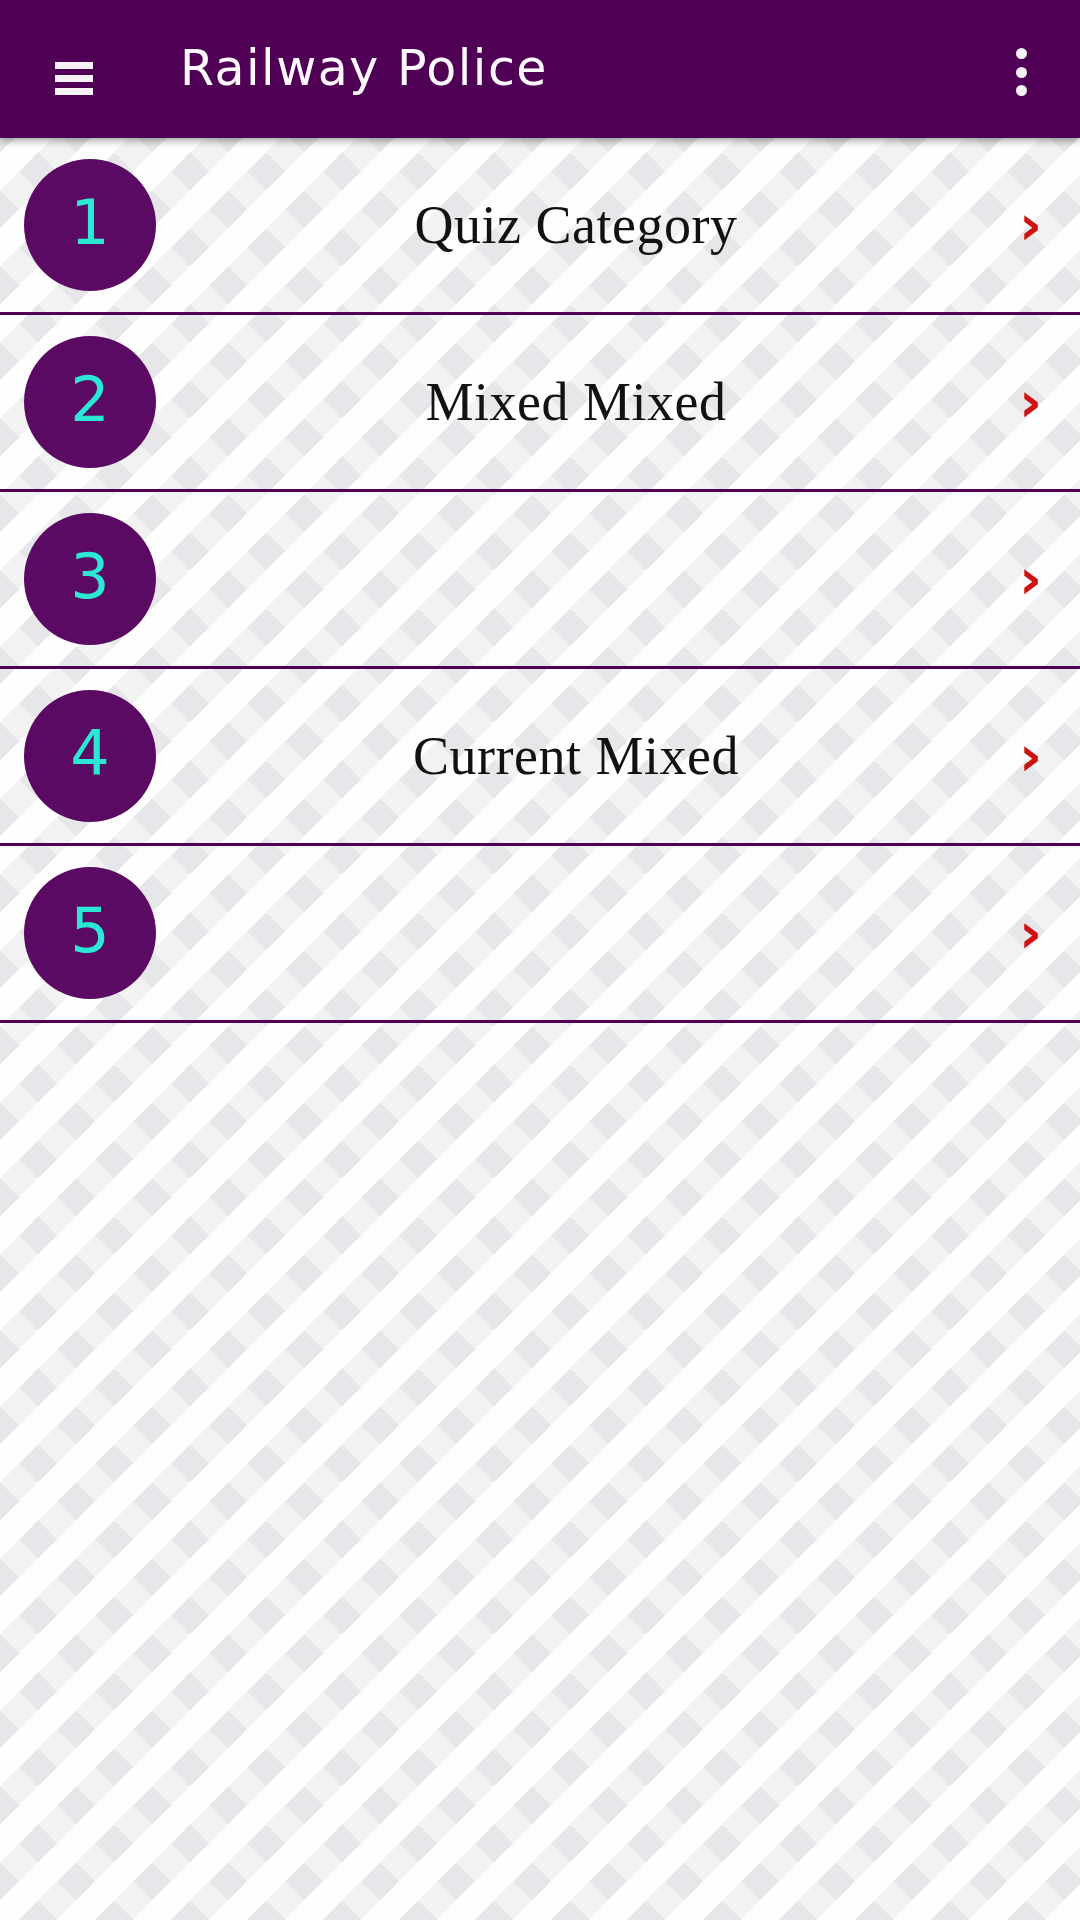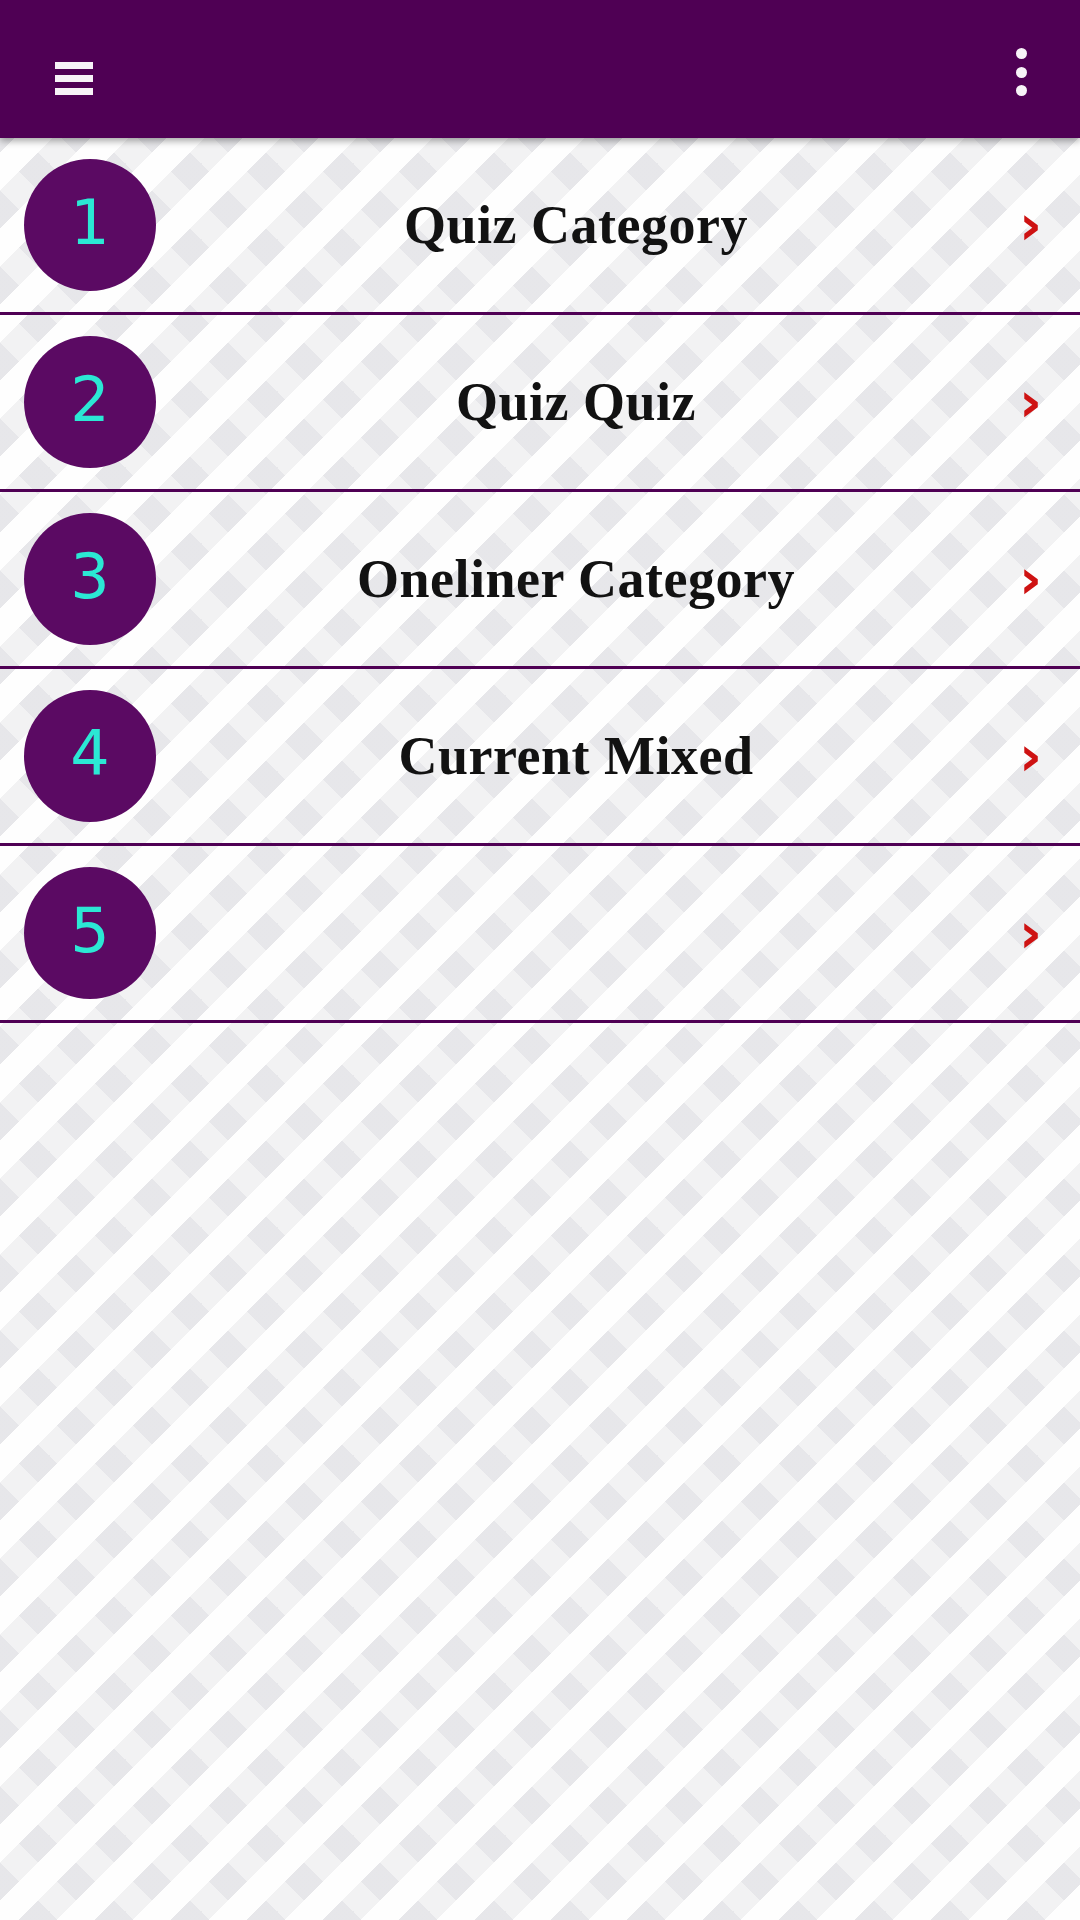--- a/index.html
+++ b/index.html
@@ -119,21 +119,21 @@
     left: 170px;
     right: 98px;
     top: 0;
     height: 174px;
     display: flex;
     align-items: center;
     justify-content: center;
     color: #121212;
     font-family: "Liberation Serif", "DejaVu Serif", serif;
     font-size: 54px;
-    font-weight: 700;
+    font-weight: 400;
     letter-spacing: .5px;
     text-align: center;
   }
   .chevron {
     position: absolute;
     right: 38px;
     top: 50%;
     transform: translateY(-50%);
     color: #CE1212;
     font-family: "DejaVu Sans", sans-serif;
@@ -148,20 +148,21 @@
 <div id="screen">
 
   <div id="appbar">
 
     <div id="hamburger">
       <i></i>
       <i></i>
       <i></i>
     </div>
 
+    <div id="appbar-title">Railway Police</div>
 
     <div id="overflow">
       <b></b>
       <b></b>
       <b></b>
     </div>
 
   </div>
 
   <div id="list">
@@ -171,29 +172,28 @@
         <span class="badge-num">1</span>
       </div>
       <div class="row-label">Quiz Category</div>
       <div class="chevron">›</div>
     </div>
 
     <div class="row">
       <div class="badge">
         <span class="badge-num">2</span>
       </div>
-      <div class="row-label">Quiz Quiz</div>
+      <div class="row-label">Mixed Mixed</div>
       <div class="chevron">›</div>
     </div>
 
     <div class="row">
       <div class="badge">
         <span class="badge-num">3</span>
       </div>
-      <div class="row-label">Oneliner Category</div>
       <div class="chevron">›</div>
     </div>
 
     <div class="row">
       <div class="badge">
         <span class="badge-num">4</span>
       </div>
       <div class="row-label">Current Mixed</div>
       <div class="chevron">›</div>
     </div>

